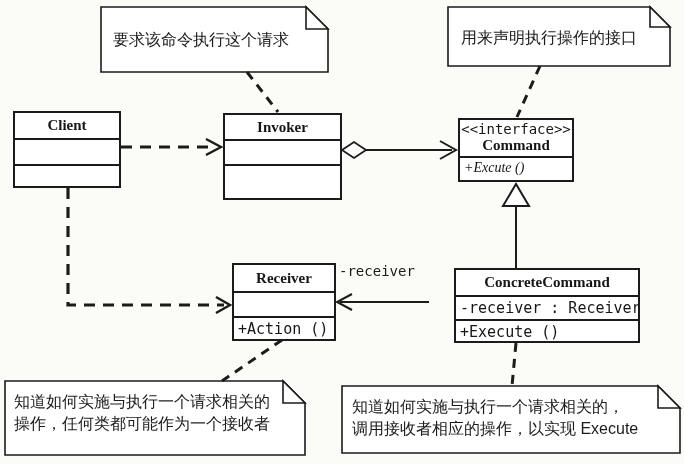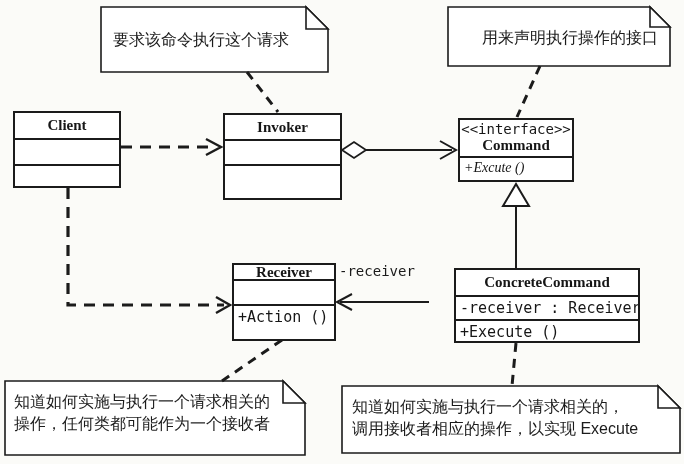--- a/index.html
+++ b/index.html
@@ -152,35 +152,35 @@
 
   <div class="uml-class" style="left:458px; top:118px; width:116px; height:64px;">
     <div class="uml-title" style="height:38px;">
       <span class="stereotype">&lt;&lt;interface&gt;&gt;</span>
       <span>Command</span>
     </div>
     <div class="uml-sec italic">+Excute ()</div>
   </div>
 
   <div class="uml-class" style="left:232px; top:263px; width:104px; height:78px;">
-    <div class="uml-title" style="height:16px;">Receiver</div>
+    <div class="uml-title" style="height:28px;">Receiver</div>
     <div class="uml-sec" style="height:25px;"></div>
     <div class="uml-sec">+Action ()</div>
   </div>
 
   <div class="uml-class" style="left:454px; top:268px; width:186px; height:75px;justify-content:center;">
     <div class="uml-title" style="height:26px;">ConcreteCommand</div>
     <div class="uml-sec" style="height:24px;">-receiver : Receiver</div>
     <div class="uml-sec">+Execute ()</div>
   </div>
 
   <div class="edge-label" style="left:339px; top:263px;">-receiver</div>
 
   <div class="note-text" style="left:113px; top:29px;">要求该命令执行这个请求</div>
-  <div class="note-text" style="left:482px; top:27px;text-align:center;">用来声明执行操作的接口</div>
+  <div class="note-text" style="left:461px; top:27px;text-align:center;">用来声明执行操作的接口</div>
   <div class="note-text" style="left:14px; top:391px;">
     <div>知道如何实施与执行一个请求相关的</div>
     <div>操作，任何类都可能作为一个接收者</div>
   </div>
   <div class="note-text" style="left:352px; top:396px;">
     <div>知道如何实施与执行一个请求相关的，</div>
     <div>调用接收者相应的操作，以实现 Execute</div>
   </div>
 
 </div>

